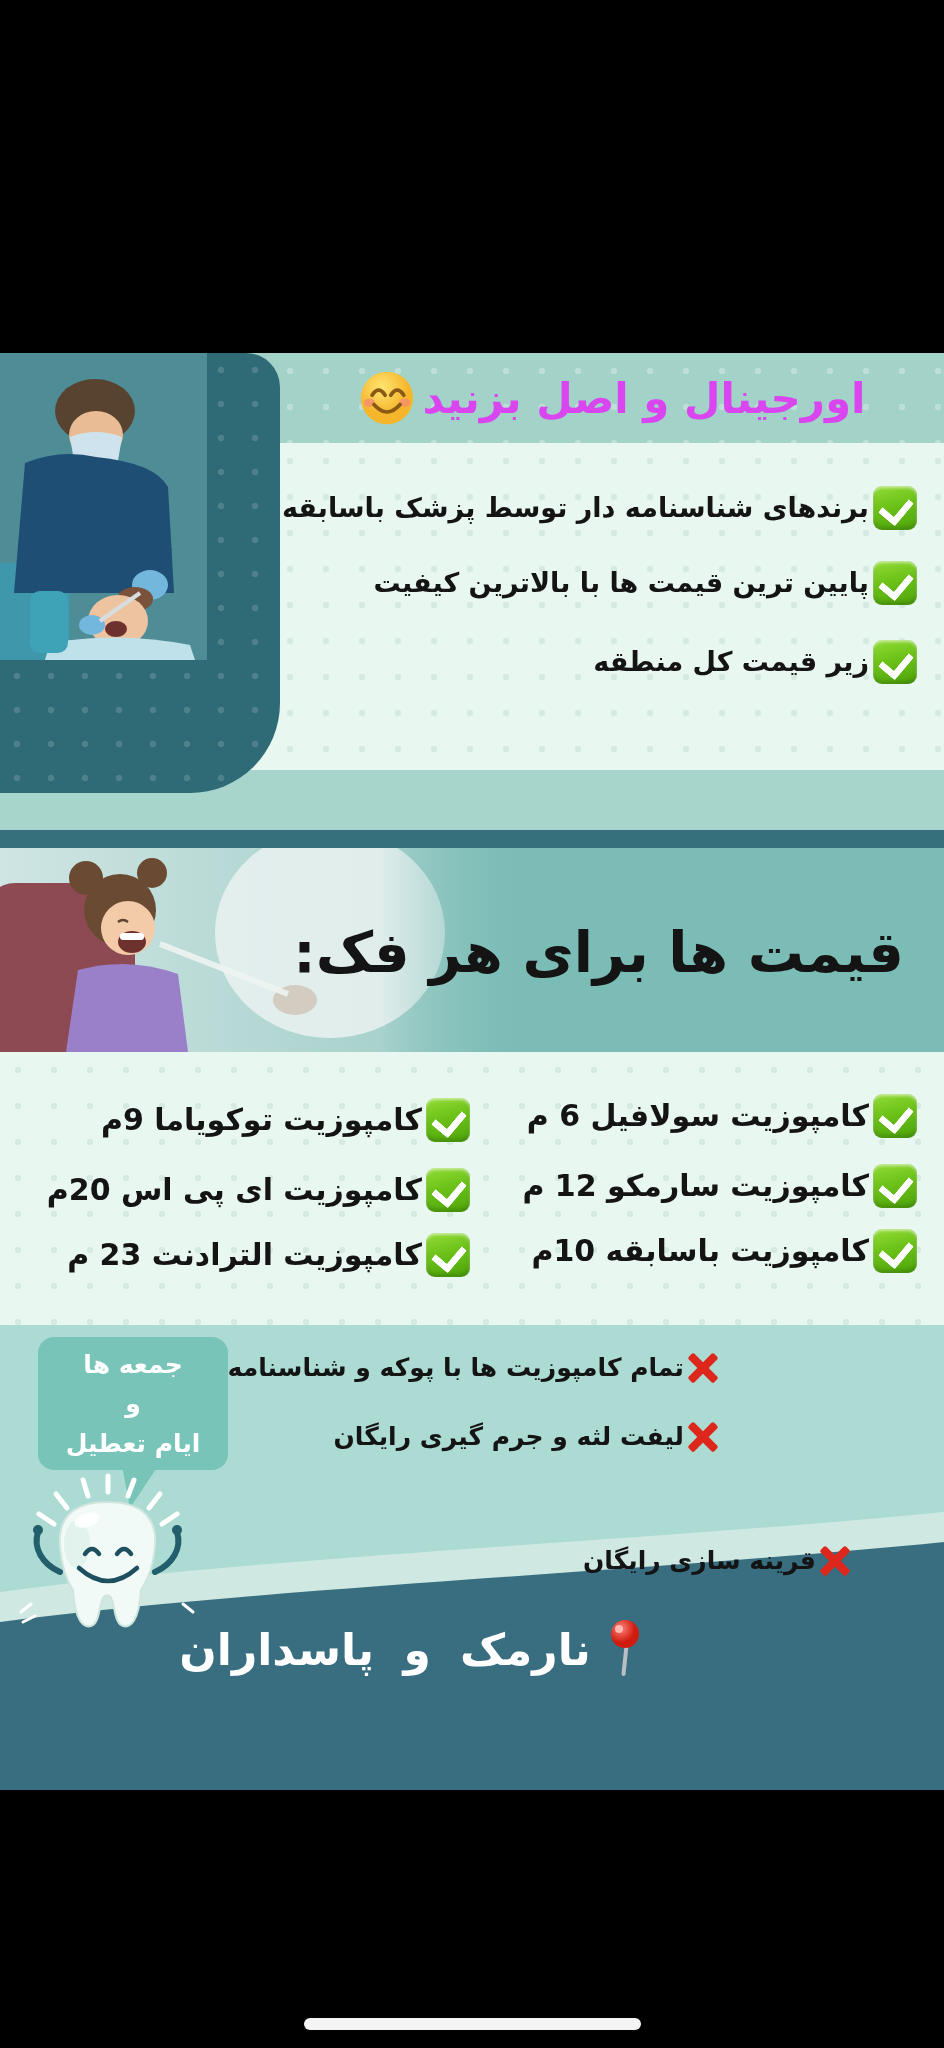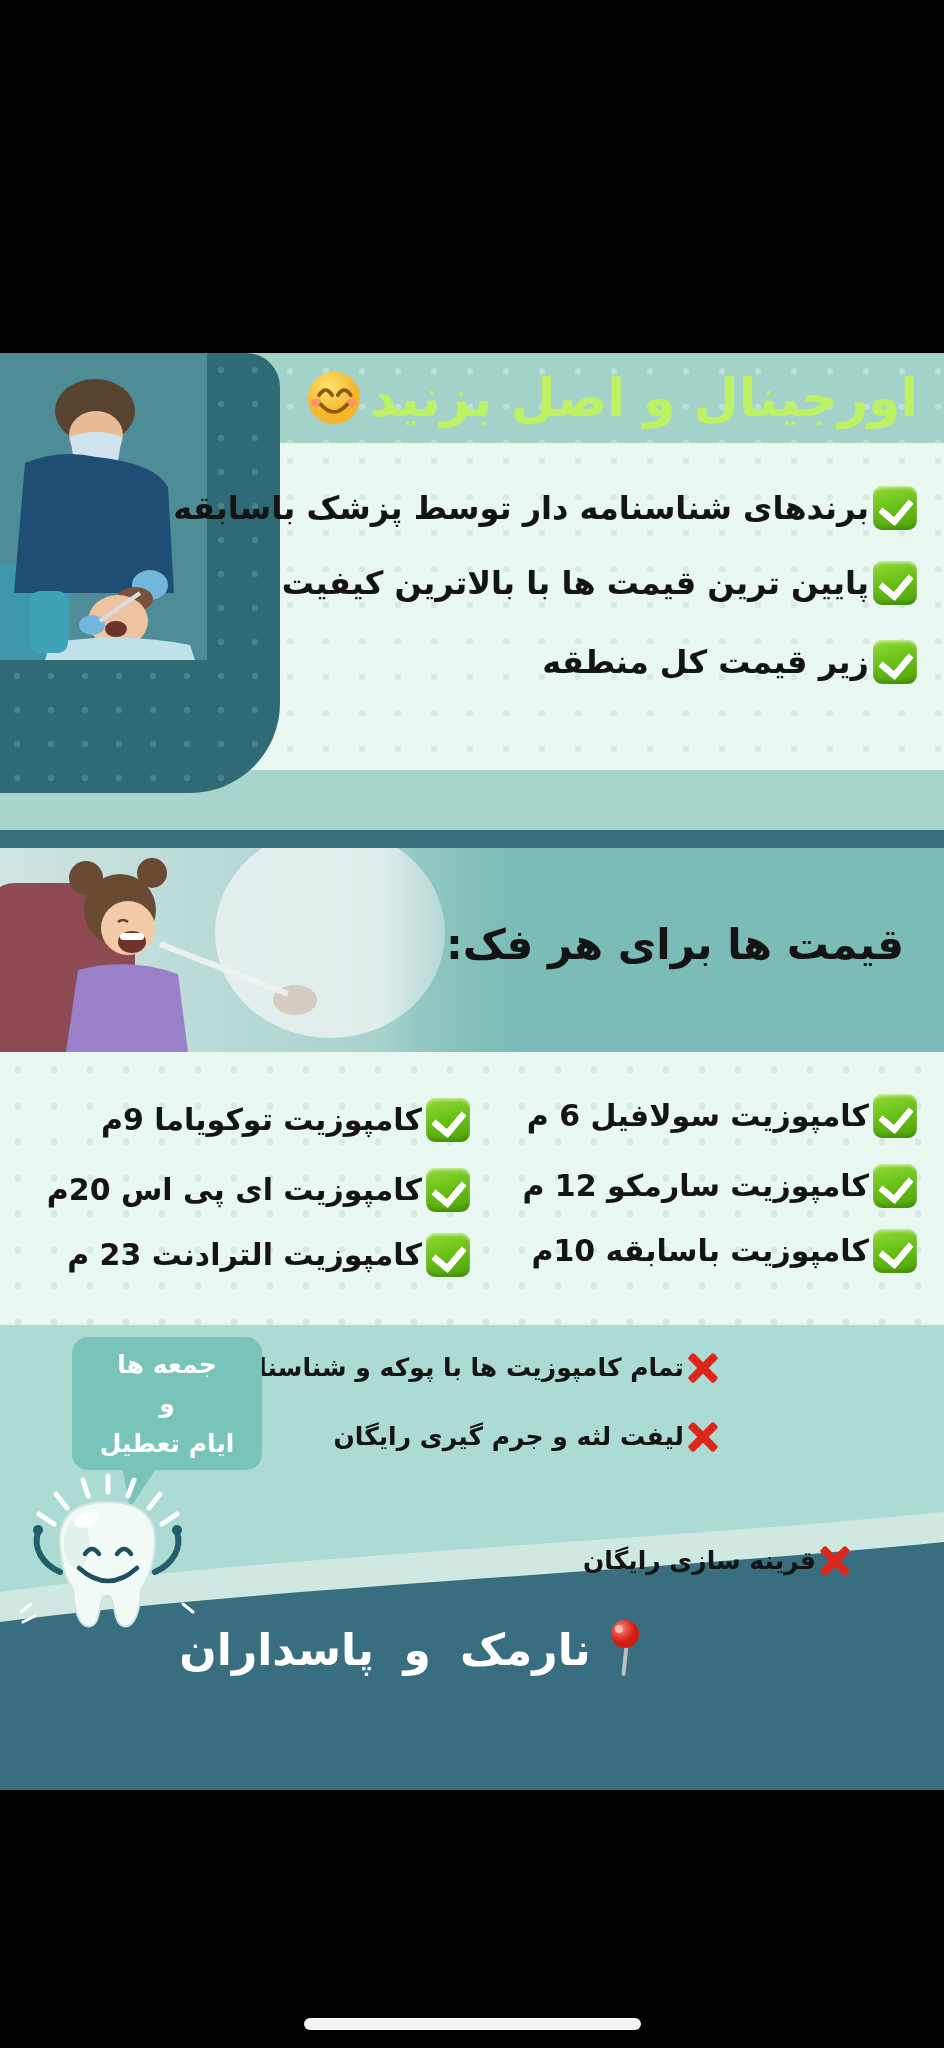--- a/index.html
+++ b/index.html
@@ -21,37 +21,37 @@
   .title-band{top:353px;left:200px;width:744px;height:90px;background:#a3d3c8;
     background-image:radial-gradient(rgba(255,255,255,.28) 3px,transparent 3.6px);background-size:36px 36px;}
   .card1-body{top:443px;left:200px;width:744px;height:327px;background:#e9f7f1;
     background-image:radial-gradient(#d5ebe2 3px,transparent 3.6px);background-size:36px 36px;}
   .panel1{top:353px;left:0;width:280px;height:440px;background:#2f6b77;
     background-image:radial-gradient(rgba(255,255,255,.15) 3px,transparent 3.6px);background-size:34px 34px;
     border-radius:0 34px 90px 0;z-index:2;overflow:hidden;}
   .photo1{position:absolute;top:0;left:0;width:207px;height:307px;}
   .card1-title{top:353px;left:280px;width:664px;height:90px;display:flex;align-items:center;
     justify-content:center;gap:8px;z-index:3;}
-  .card1-title .t{font-size:52px;font-weight:bold;color:#bef264;}
+  .card1-title .t{font-size:42px;font-weight:bold;color:#d946ef;}
   .row{display:flex;align-items:center;gap:4px;z-index:3;}
-  .row .t{font-size:32px;font-weight:bold;color:#141414;white-space:nowrap;line-height:1.25;}
+  .row .t{font-size:27px;font-weight:bold;color:#141414;white-space:nowrap;line-height:1.25;}
   .chk1{top:486px;right:27px;} .chk2{top:561px;right:27px;} .chk3{top:640px;right:27px;}
   
   .photo2{top:848px;left:0;width:540px;height:204px;z-index:1;}
-  .sec2-title{top:920px;right:40px;font-size:42px;font-weight:bold;color:#141414;z-index:3;white-space:nowrap;}
+  .sec2-title{top:920px;right:40px;font-size:56px;font-weight:bold;color:#141414;z-index:3;white-space:nowrap;}
   
   .pr-r1{top:1094px;right:27px;} .pr-r2{top:1164px;right:27px;} .pr-r3{top:1229px;right:27px;}
   .pr-l1{top:1098px;right:474px;} .pr-l2{top:1168px;right:474px;} .pr-l3{top:1233px;right:474px;}
   .price .t{font-size:30px;}
   
   .wave{top:1500px;left:0;width:944px;height:290px;z-index:1;}
   .note .t{font-size:25px;font-weight:bold;color:#141414;white-space:nowrap;}
   .note{z-index:4;}
   .n1{top:1352px;right:226px;} .n2{top:1421px;right:226px;text-align:right;} .n3{top:1481px;right:226px;} .n4{top:1545px;right:94px;}
-  .bubble{top:1337px;left:72px;width:190px;height:133px;background:#79c4b9;border-radius:16px;
+  .bubble{top:1337px;left:38px;width:190px;height:133px;background:#79c4b9;border-radius:16px;
     display:flex;flex-direction:column;justify-content:space-evenly;align-items:center;z-index:5;}
   .bubble .bl{color:#fff;font-weight:bold;font-size:25px;line-height:1;}
   .bubble-tail{top:1466px;left:122px;width:0;height:0;border-top:42px solid #79c4b9;
     border-left:8px solid transparent;border-right:28px solid transparent;z-index:5;}
   .mascot{top:1472px;left:15px;width:185px;height:175px;z-index:6;}
   .location{top:1618px;left:0;width:824px;display:flex;justify-content:center;align-items:center;
     gap:14px;z-index:6;}
   .location .t{color:#fff;font-weight:bold;font-size:44px;word-spacing:14px;white-space:nowrap;}
   .home-indicator{top:2018px;left:304px;width:337px;height:12px;border-radius:7px;background:#f4f4f4;z-index:7;}
   

